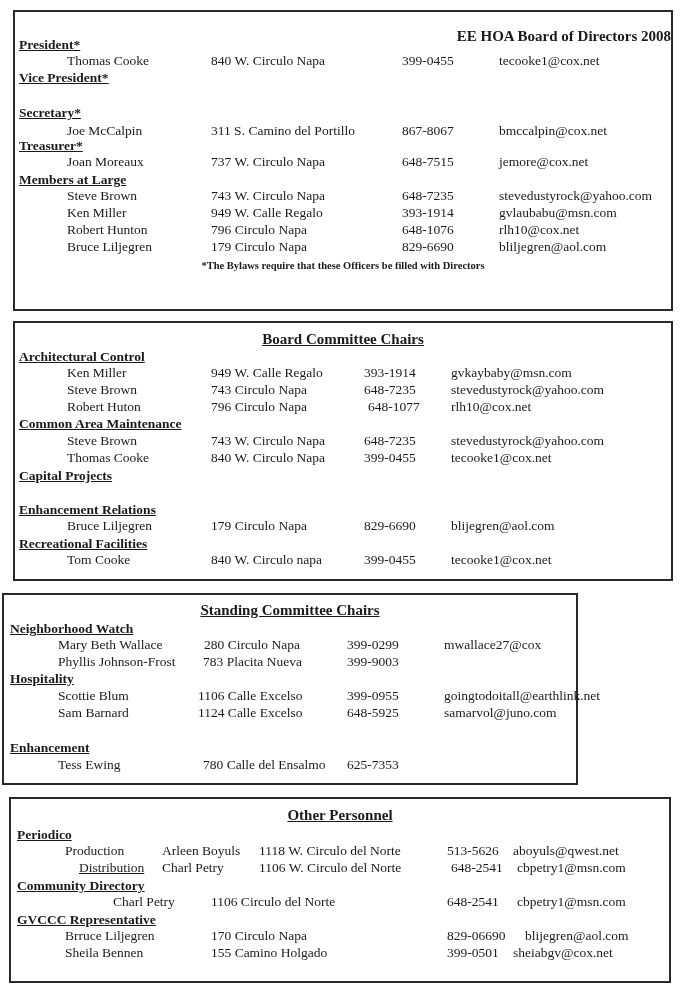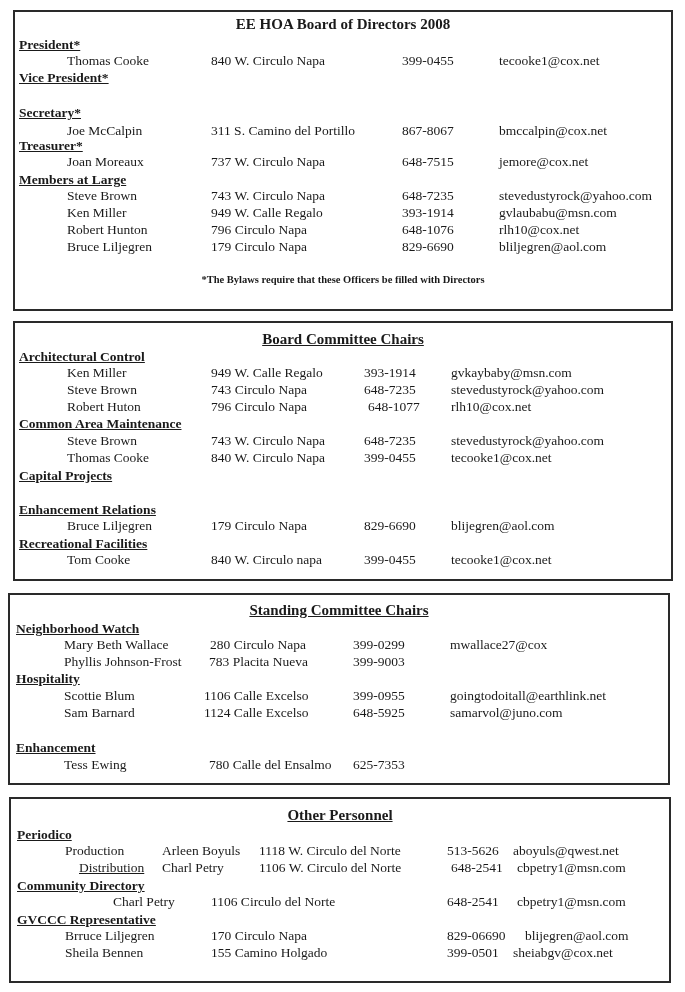--- a/index.html
+++ b/index.html
@@ -18,21 +18,21 @@
   .box .title.u span { text-decoration: underline; }
   .row { position: absolute; left: 0; right: 0; height: 17px; white-space: nowrap; }
   .row span { position: absolute; top: 0; }
   .hdr { position: absolute; font-weight: bold; text-decoration: underline; white-space: nowrap; font-size: 13.5px; }
   .note { position: absolute; left: 0; right: 0; text-align: center; font-weight: bold; font-size: 10.5px; }
 </style>
 </head>
 <body>
 
 <div class="box" style="left:13px; top:10px; width:660px; height:301px;">
-  <div class="title" style="top:4px;">EE HOA Board of Directors 2008</div>
+  <div class="title" style="top:16px;text-align:right;">EE HOA Board of Directors 2008</div>
 
   <div class="hdr" style="left:4px; top:25px;">President*</div>
   <div class="row" style="top:41px;">
     <span style="left:52px;">Thomas Cooke</span>
     <span style="left:196px;">840 W. Circulo Napa</span>
     <span style="left:387px;">399-0455</span>
     <span style="left:484px;">tecooke1@cox.net</span>
   </div>
 
   <div class="hdr" style="left:4px; top:58px;">Vice President*</div>
@@ -72,21 +72,21 @@
     <span style="left:387px;">648-1076</span>
     <span style="left:484px;">rlh10@cox.net</span>
   </div>
   <div class="row" style="top:227px;">
     <span style="left:52px;">Bruce Liljegren</span>
     <span style="left:196px;">179 Circulo Napa</span>
     <span style="left:387px;">829-6690</span>
     <span style="left:484px;">bliljegren@aol.com</span>
   </div>
 
-  <div class="note" style="top:262px;">*The Bylaws require that these Officers be filled with Directors</div>
+  <div class="note" style="top:248px;">*The Bylaws require that these Officers be filled with Directors</div>
 </div>
 
 <div class="box" style="left:13px; top:321px; width:660px; height:260px;">
   <div class="title u" style="top:8px;"><span>Board Committee Chairs</span></div>
 
   <div class="hdr" style="left:4px; top:26px;">Architectural Control</div>
   <div class="row" style="top:42px;">
     <span style="left:52px;">Ken Miller</span>
     <span style="left:196px;">949 W. Calle Regalo</span>
     <span style="left:349px;">393-1914</span>
@@ -131,21 +131,21 @@
 
   <div class="hdr" style="left:4px; top:213px;">Recreational Facilities</div>
   <div class="row" style="top:229px;">
     <span style="left:52px;">Tom Cooke</span>
     <span style="left:196px;">840 W. Circulo napa</span>
     <span style="left:349px;">399-0455</span>
     <span style="left:436px;">tecooke1@cox.net</span>
   </div>
 </div>
 
-<div class="box" style="left:8px; top:593px; width:662px; height:192px;">
+<div class="box" style="left:2px; top:593px; width:576px; height:192px;">
   <div class="title u" style="top:7px;"><span>Standing Committee Chairs</span></div>
 
   <div class="hdr" style="left:6px; top:26px;">Neighborhood Watch</div>
   <div class="row" style="top:42px;">
     <span style="left:54px;">Mary Beth Wallace</span>
     <span style="left:200px;">280 Circulo Napa</span>
     <span style="left:343px;">399-0299</span>
     <span style="left:440px;">mwallace27@cox</span>
   </div>
   <div class="row" style="top:59px;">

